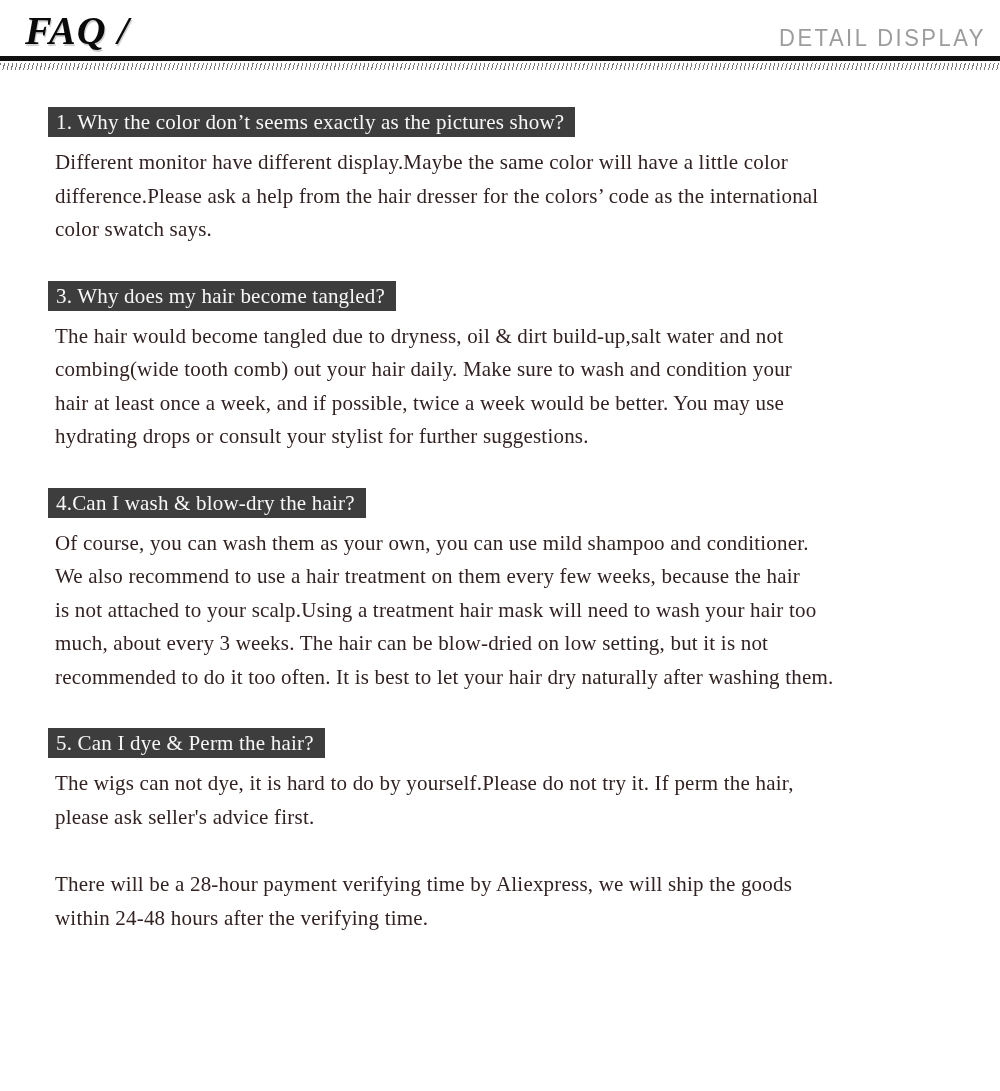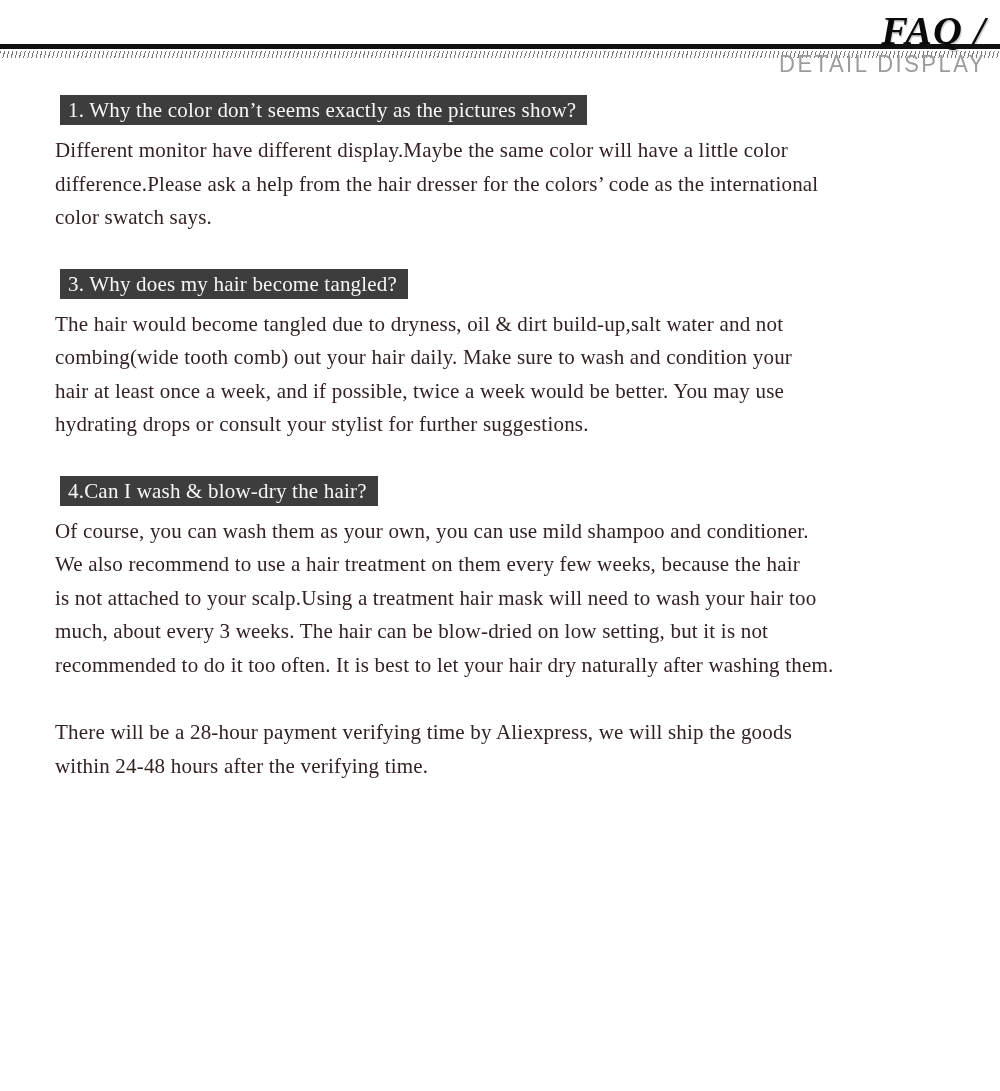--- a/index.html
+++ b/index.html
@@ -18,22 +18,21 @@
     height: 1091px;
     background: #ffffff;
     font-family: "Liberation Serif", "DejaVu Serif", serif;
     overflow: hidden;
   }
   .header {
     display: flex;
     align-items: flex-end;
     justify-content: space-between;
     padding: 10px 14px 4px 25px;
-    height: 44px;
-    flex-direction: column;
+    height: 56px;
   }
   .title {
     font-family: "Liberation Serif", "DejaVu Serif", serif;
     font-style: italic;
     font-weight: bold;
     font-size: 40px;
     line-height: 42px;
     color: #0a0a0a;
     letter-spacing: 1px;
     text-shadow: 1px 2px 0 rgba(0,0,0,0.18);
@@ -72,21 +71,20 @@
   }
   .faq-question {
     display: inline-block;
     background: var(--question-bar-bg);
     color: var(--question-text-color);
     font-weight: normal;
     font-size: 21px;
     line-height: 24px;
     padding: 3px 11px 3px 8px;
     letter-spacing: 0.2px;
-    margin-left: 12px;
   }
   .faq-answer {
     margin-top: 9px;
     padding-left: 7px;
     width: 918px;
     font-size: 21px;
     line-height: 33.5px;
     color: var(--answer-text-color);
     white-space: pre-line;
     letter-spacing: 0.2px;
@@ -125,20 +123,25 @@
 
     <section class="faq-section">
       <h2 class="faq-question">4.Can I wash &amp; blow-dry the hair?</h2>
       <p class="faq-answer">Of course, you can wash them as your own, you can use mild shampoo and conditioner.
 We also recommend to use a hair treatment on them every few weeks, because the hair
 is not attached to your scalp.Using a treatment hair mask will need to wash your hair too
 much, about every 3 weeks. The hair can be blow-dried on low setting, but it is not
 recommended to do it too often. It is best to let your hair dry naturally after washing them.</p>
     </section>
 
+    <section class="faq-section">
+      <h2 class="faq-question">5. Can I dye &amp; Perm the hair?</h2>
+      <p class="faq-answer">The wigs can not dye, it is hard to do by yourself.Please do not try it. If perm the hair,
+please ask seller's advice first.</p>
+    </section>
 
     <section class="faq-section">
       <p class="faq-answer">There will be a 28-hour payment verifying time by Aliexpress, we will ship the goods
 within 24-48 hours after the verifying time.</p>
     </section>
 
   </main>
 </div>
 
 </body></html>

